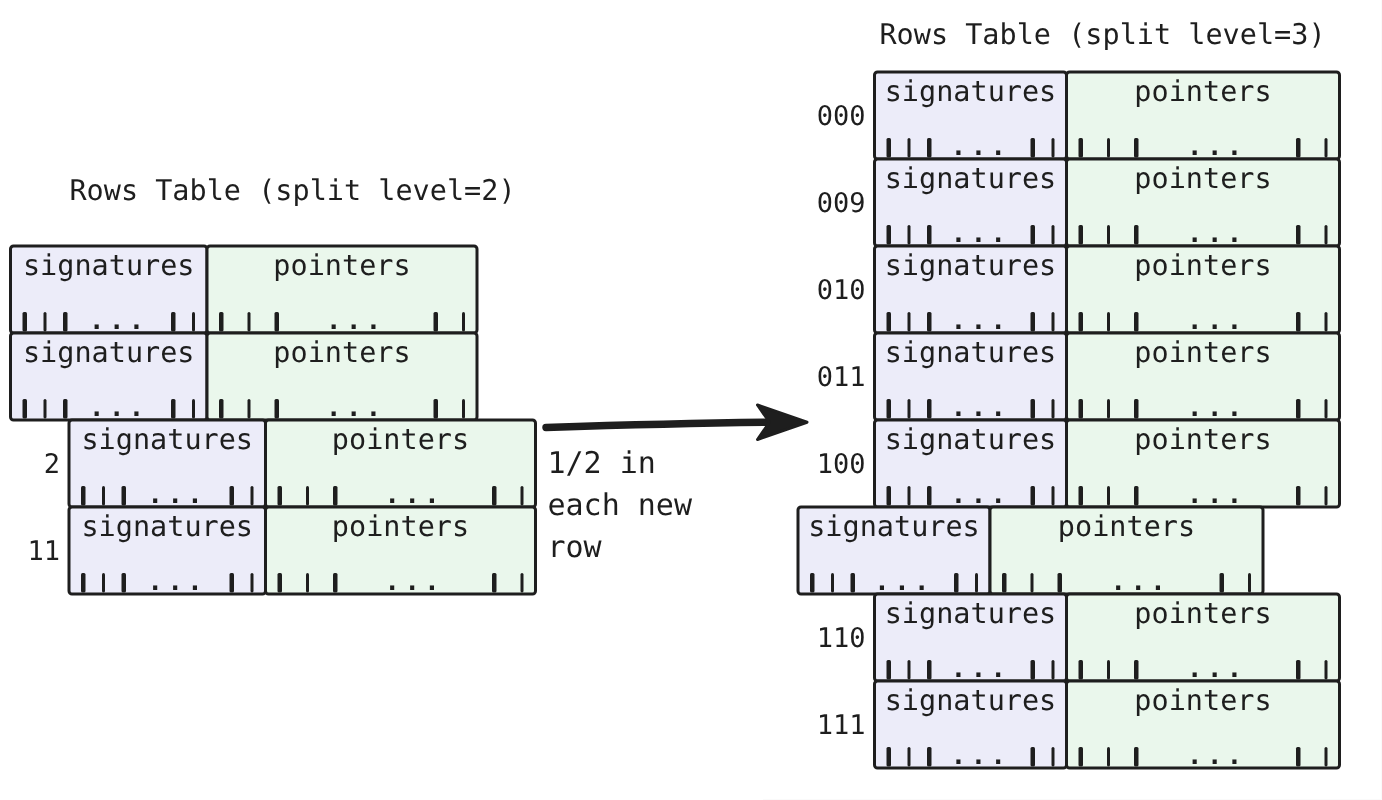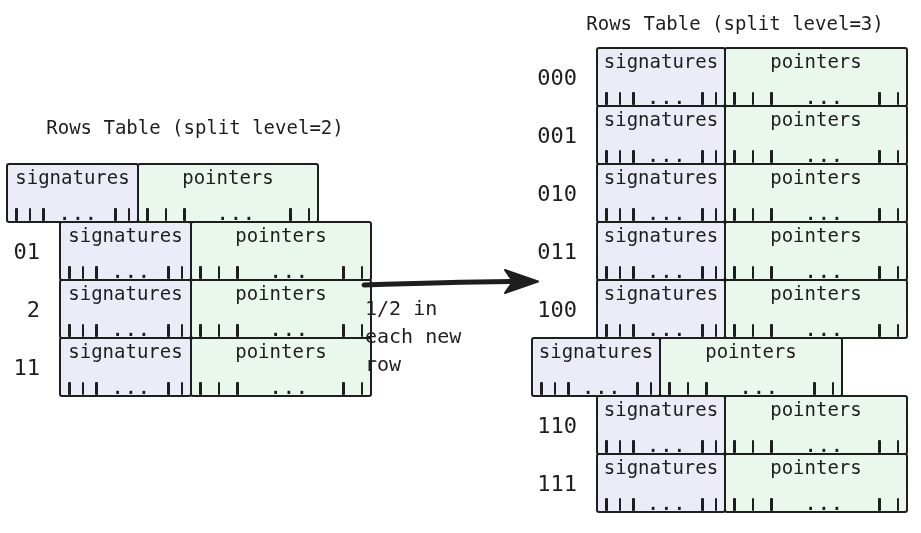--- a/index.html
+++ b/index.html
@@ -26,21 +26,21 @@
   }
   #left-title{left:20px;top:114px;width:350px;}
   #right-title{left:555px;top:10px;width:360px;}
   .rows{position:absolute;}
   #left-rows{left:6px;top:163px;}
   #right-rows{left:531px;top:47px;}
   .trow{display:flex;height:60px;}
   .trow + .trow{margin-top:-2px;}
   .row-label{
     display:flex;align-items:center;justify-content:flex-end;
-    padding-right:19px;font-size:22px;
+    padding-right:5px;font-size:18px;
   }
   #left-rows .row-label{width:34px;}
   #right-rows .row-label{width:46px;}
   .cell{
     position:relative;
     border:2.5px solid var(--stroke);
     border-radius:3px;
     box-sizing:border-box;
   }
   .cell.sig{background:var(--sig);}
@@ -115,21 +115,20 @@
             </span>
             <span class="tick-dots">...</span>
             <span class="tick-group">
               <span class="tick"></span>
               <span class="tick"></span>
             </span>
           </div>
         </div>
       </div>
       <div class="trow">
-        <div class="row-label">01</div>
         <div class="cell sig">
           <div class="cell-title">signatures</div>
           <div class="ticks">
             <span class="tick-group">
               <span class="tick"></span>
               <span class="tick"></span>
               <span class="tick"></span>
             </span>
             <span class="tick-dots">...</span>
             <span class="tick-group">
@@ -262,21 +261,21 @@
             </span>
             <span class="tick-dots">...</span>
             <span class="tick-group">
               <span class="tick"></span>
               <span class="tick"></span>
             </span>
           </div>
         </div>
       </div>
       <div class="trow">
-        <div class="row-label">001</div>
+        <div class="row-label">009</div>
         <div class="cell sig">
           <div class="cell-title">signatures</div>
           <div class="ticks">
             <span class="tick-group">
               <span class="tick"></span>
               <span class="tick"></span>
               <span class="tick"></span>
             </span>
             <span class="tick-dots">...</span>
             <span class="tick-group">

